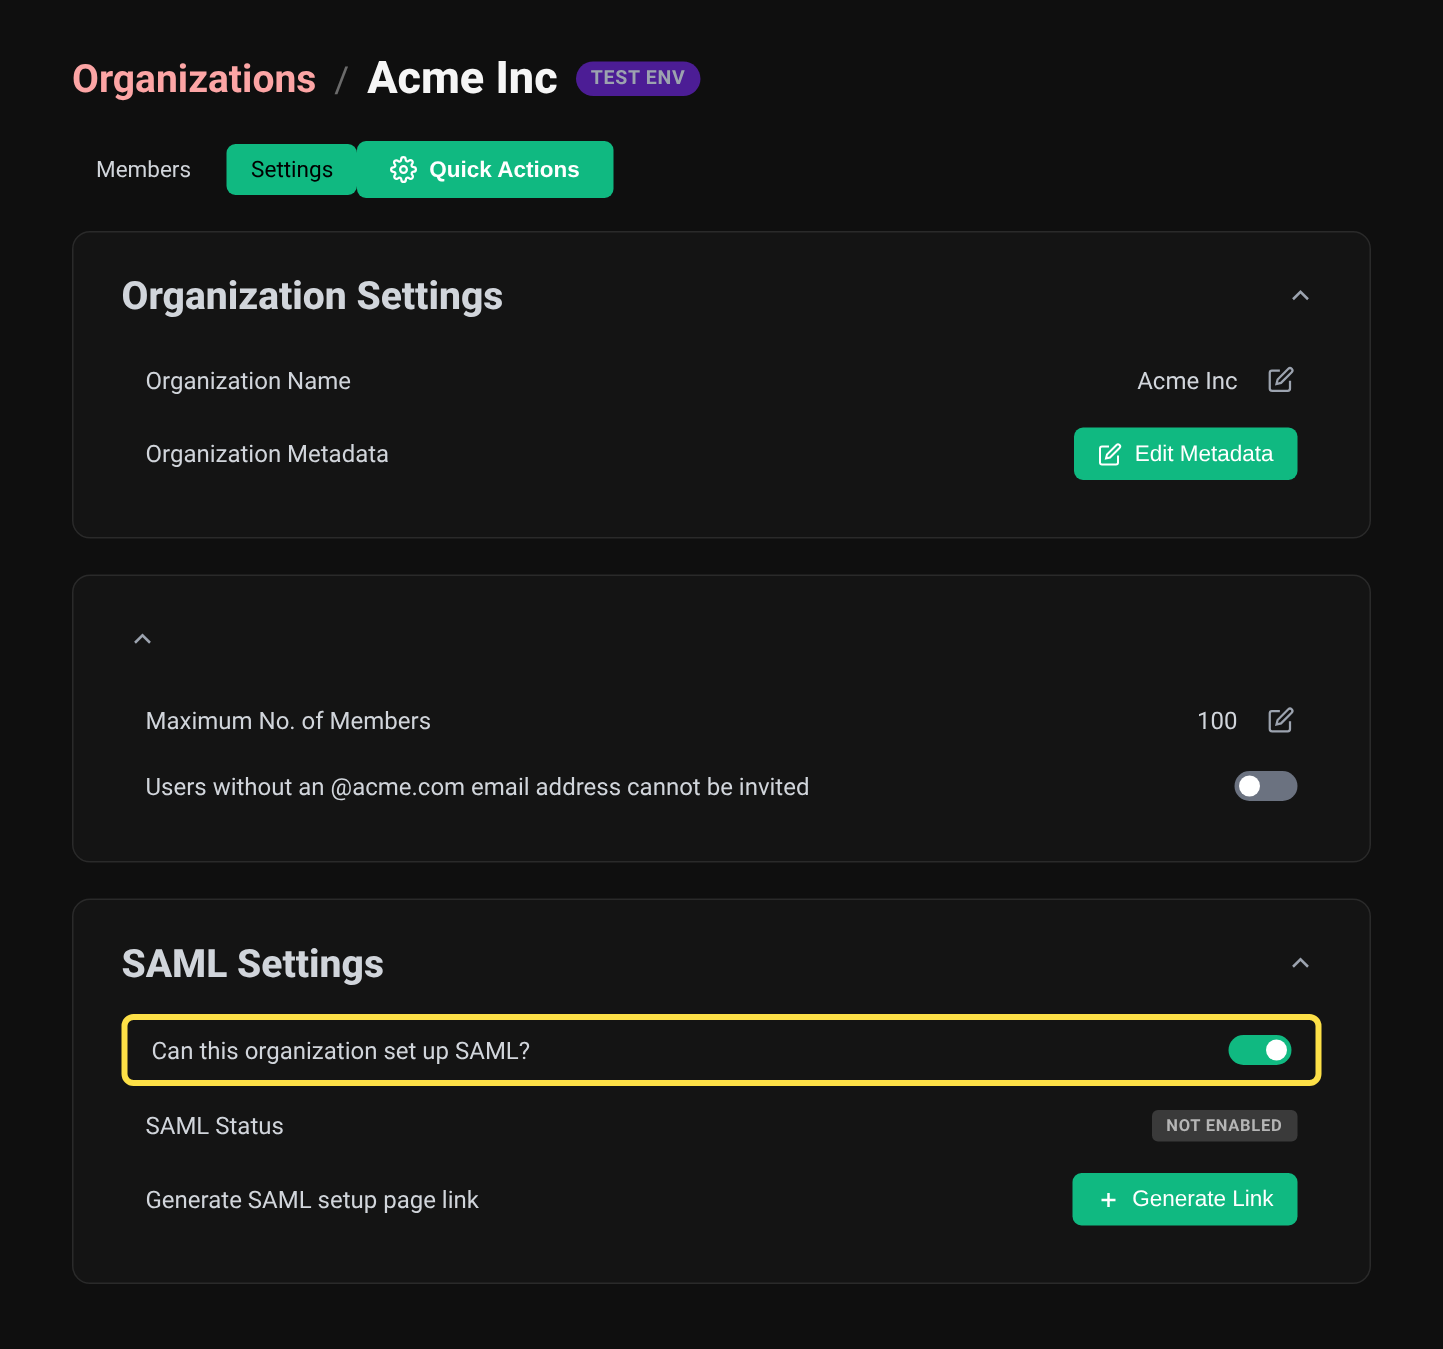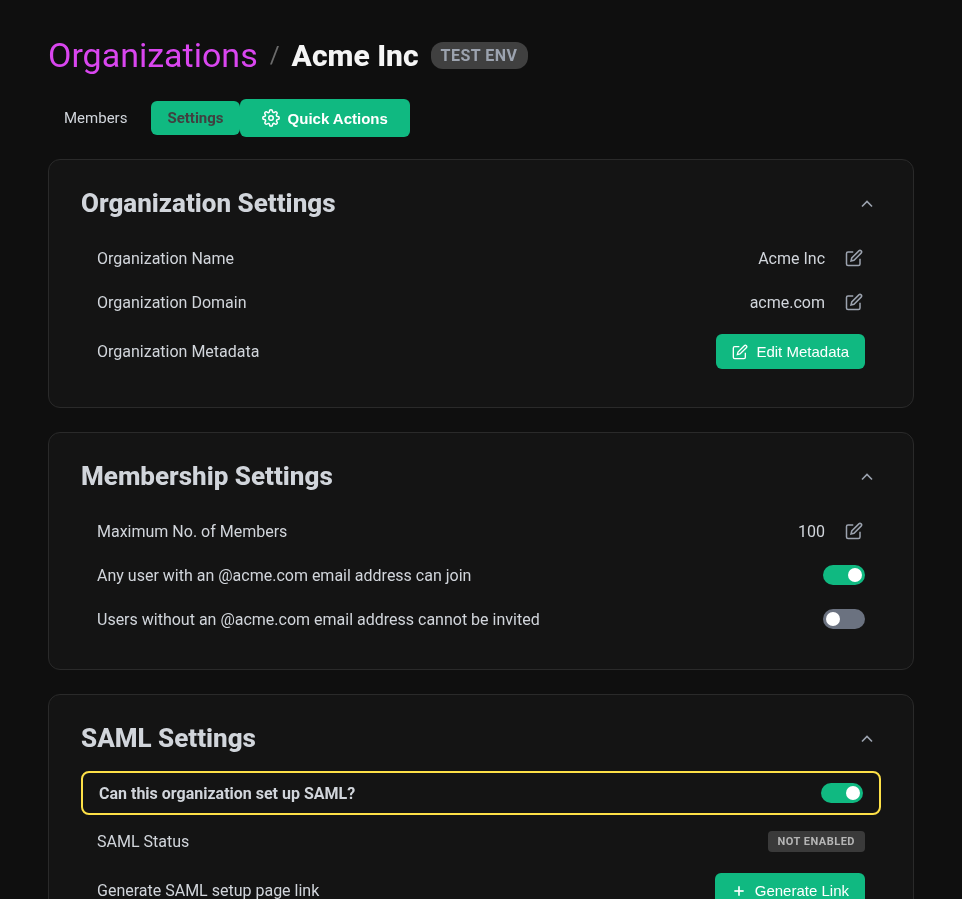--- a/index.html
+++ b/index.html
@@ -14,37 +14,37 @@
 .container {
   padding: 35px 48px;
 }
 .breadcrumb {
   display: flex;
   align-items: center;
   gap: 12px;
   margin-bottom: 24px;
 }
 .breadcrumb-root {
-  font-size: 34px;
-  font-weight: 400;
-  color: #d946ef;
+  font-size: 26px;
+  font-weight: 700;
+  color: #fca5a5;
 }
 .breadcrumb-sep {
   font-size: 24px;
   color: #6b6b6b;
 }
 .breadcrumb-current {
   font-size: 30px;
   font-weight: 800;
   color: #f5f5f5;
 }
 .env-badge {
-  background: #404040;
+  background: #4c1d95;
   color: #9ca3af;
-  font-size: 16px;
+  font-size: 13px;
   font-weight: 700;
   padding: 4px 10px;
   border-radius: 12px;
   letter-spacing: 0.5px;
 }
 .tab-row {
   display: flex;
   justify-content: flex-start;
   align-items: center;
   margin-bottom: 22px;
@@ -56,22 +56,22 @@
 }
 .tab {
   padding: 8px 16px;
   border-radius: 6px;
   font-size: 15px;
   cursor: pointer;
   color: #d1d5db;
 }
 .tab.active {
   background: #10b981;
-  color: #404040;
-  font-weight: 700;
+  color: #000000;
+  font-weight: 400;
 }
 .quick-actions-btn {
   background: #10b981;
   color: #fff;
   border: none;
   padding: 10px 22px;
   border-radius: 6px;
   font-size: 15px;
   font-weight: 600;
   display: flex;
@@ -82,21 +82,21 @@
 .panel {
   background: #141414;
   border: 1px solid #2a2a2a;
   border-radius: 12px;
   padding: 28px 32px;
   margin-bottom: 24px;
 }
 .panel-header {
   display: flex;
   justify-content: space-between;
-  align-items: flex-end;
+  align-items: flex-start;
   margin-bottom: 18px;
   gap: 44px;
 }
 .panel-title {
   font-size: 26px;
   font-weight: 800;
   color: #d1d5db;
 }
 .chevron-btn {
   background: none;
@@ -171,25 +171,24 @@
   background: #3a3a3a;
   color: #b5b5b5;
   font-size: 11px;
   font-weight: 700;
   padding: 4px 10px;
   border-radius: 4px;
   letter-spacing: 0.5px;
   text-align: center;
 }
 .highlight-row {
-  border: 2px solid #fde047;
+  border: 4px solid #fde047;
   border-radius: 8px;
   padding: 10px 16px;
   margin: 4px 0;
-  font-weight: bold;
 }
 svg { display: block; }
 </style>
 </head>
 <body>
 
 <div class="container">
   <div class="breadcrumb">
     <span class="breadcrumb-root">Organizations</span>
     <span class="breadcrumb-sep">/</span>
@@ -232,80 +231,57 @@
           <span>
               <svg width="18" height="18" viewBox="0 0 24 24" fill="none" stroke="currentColor" stroke-width="2">
                 <path d="M11 4H4a2 2 0 0 0-2 2v14a2 2 0 0 0 2 2h14a2 2 0 0 0 2-2v-7"></path>
                 <path d="M18.5 2.5a2.121 2.121 0 0 1 3 3L12 15l-4 1 1-4 9.5-9.5z"></path>
               </svg>
             </span>
         </button>
       </div>
     </div>
     <div class="row">
-      <span class="row-label">Organization Domain</span>
-      <div class="row-right">
-        <span class="row-value">acme.com</span>
-        <button class="edit-icon-btn">
-          <span>
-              <svg width="18" height="18" viewBox="0 0 24 24" fill="none" stroke="currentColor" stroke-width="2">
-                <path d="M11 4H4a2 2 0 0 0-2 2v14a2 2 0 0 0 2 2h14a2 2 0 0 0 2-2v-7"></path>
-                <path d="M18.5 2.5a2.121 2.121 0 0 1 3 3L12 15l-4 1 1-4 9.5-9.5z"></path>
-              </svg>
-            </span>
-        </button>
-      </div>
-    </div>
-    <div class="row">
       <span class="row-label">Organization Metadata</span>
       <div class="row-right">
         <button class="btn-green">
           <span>
               <svg width="16" height="16" viewBox="0 0 24 24" fill="none" stroke="currentColor" stroke-width="2">
                 <path d="M11 4H4a2 2 0 0 0-2 2v14a2 2 0 0 0 2 2h14a2 2 0 0 0 2-2v-7"></path>
                 <path d="M18.5 2.5a2.121 2.121 0 0 1 3 3L12 15l-4 1 1-4 9.5-9.5z"></path>
               </svg>
             </span>
           <span>Edit Metadata</span>
         </button>
       </div>
     </div>
   </div>
 
   <div class="panel">
     <div class="panel-header">
-      <h2 class="panel-title">Membership Settings</h2>
       <button class="chevron-btn">
         <span>
             <svg width="20" height="20" viewBox="0 0 24 24" fill="none" stroke="currentColor" stroke-width="2">
               <polyline points="18 15 12 9 6 15"></polyline>
             </svg>
           </span>
       </button>
     </div>
     <div class="row">
       <span class="row-label">Maximum No. of Members</span>
       <div class="row-right">
         <span class="row-value">100</span>
         <button class="edit-icon-btn">
           <span>
               <svg width="18" height="18" viewBox="0 0 24 24" fill="none" stroke="currentColor" stroke-width="2">
                 <path d="M11 4H4a2 2 0 0 0-2 2v14a2 2 0 0 0 2 2h14a2 2 0 0 0 2-2v-7"></path>
                 <path d="M18.5 2.5a2.121 2.121 0 0 1 3 3L12 15l-4 1 1-4 9.5-9.5z"></path>
               </svg>
             </span>
         </button>
-      </div>
-    </div>
-    <div class="row">
-      <span class="row-label">Any user with an @acme.com email address can join</span>
-      <div class="row-right">
-        <div class="toggle on">
-            <div class="toggle-knob"></div>
-          </div>
       </div>
     </div>
     <div class="row">
       <span class="row-label">Users without an @acme.com email address cannot be invited</span>
       <div class="row-right">
         <div class="toggle off">
             <div class="toggle-knob"></div>
           </div>
       </div>
     </div>

